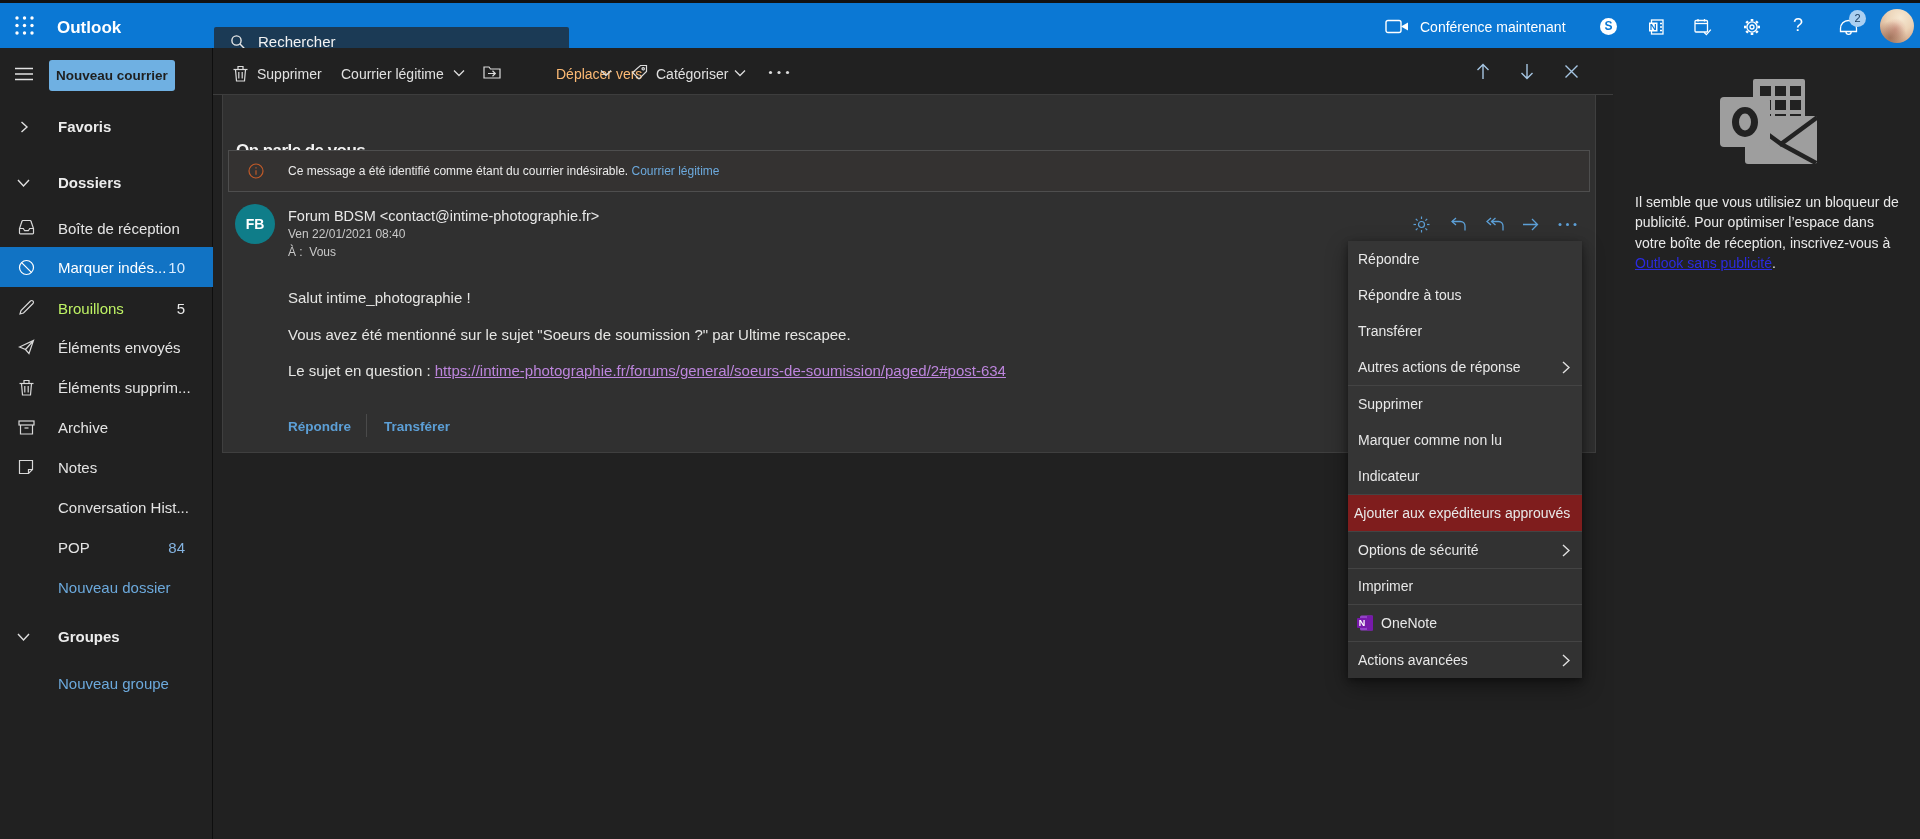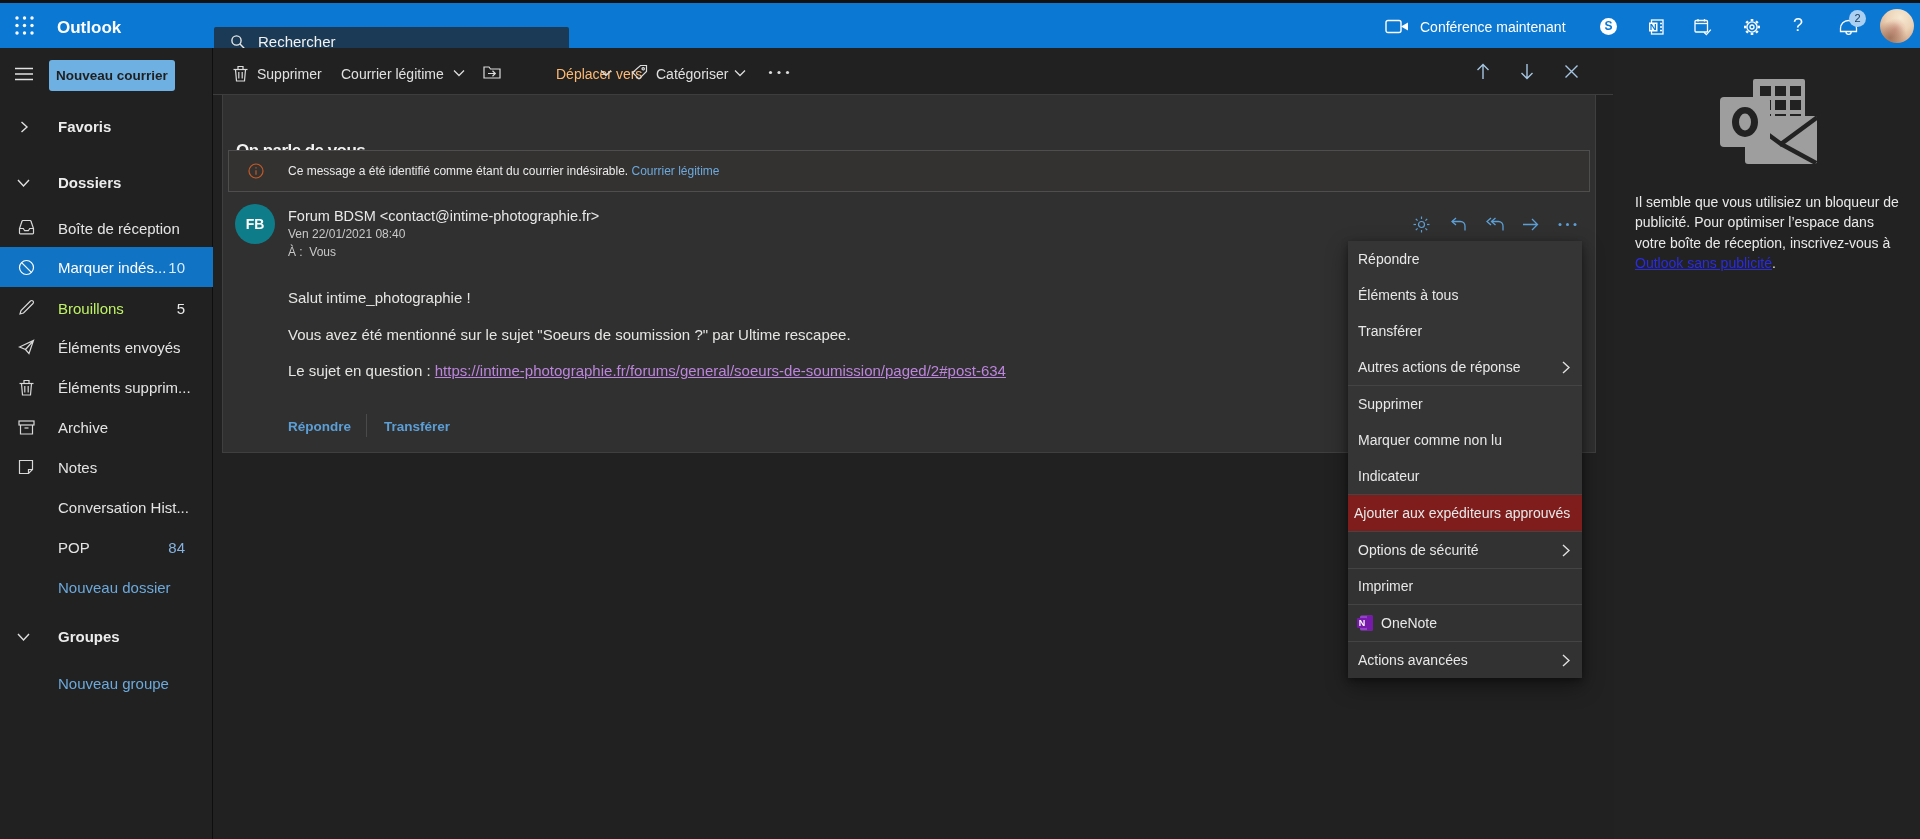--- a/index.html
+++ b/index.html
@@ -225,21 +225,21 @@
       <path d="M61 65 L96 84" fill="none" stroke="#222222" stroke-width="4.5"></path>
       <rect x="0" y="18" width="50" height="50" rx="4"></rect>
       <ellipse cx="25" cy="43" rx="13" ry="15" fill="#222222"></ellipse>
       <ellipse cx="25" cy="43" rx="6" ry="8.5" fill="#9e9e9e"></ellipse>
     </svg>
     <div class="abs" style="left:21px;top:144px;width:270px;font-size:14px;line-height:20.4px;color:#eaeaea;">Il semble que vous utilisiez un bloqueur de publicité. Pour optimiser l’espace dans votre boîte de réception, inscrivez-vous à <span style="color:#2b2be0;text-decoration:underline;">Outlook sans publicité</span>.</div>
   </div>
 
   <div class="abs" id="menu" style="left:1348px;top:241px;width:234px;background:#323232;box-shadow:0 8px 20px rgba(0,0,0,0.42),0 2px 6px rgba(0,0,0,0.35);font-size:14px;color:#e8e8e8;white-space:nowrap;">
     <div style="height:36px;line-height:36px;padding-left:10px;background:#353535;">Répondre</div>
-    <div style="height:36px;line-height:36px;padding-left:10px;background:#353535;">Éléments à tous</div>
+    <div style="height:36px;line-height:36px;padding-left:10px;background:#353535;">Répondre à tous</div>
     <div style="height:36px;line-height:36px;padding-left:10px;background:#353535;">Transférer</div>
     <div style="height:36px;line-height:36px;padding-left:10px;background:#353535;position:relative;">Autres actions de réponse
       <svg style="position:absolute;right:12px;top:12px;" width="8" height="13" viewBox="0 0 8 13" fill="none" stroke="#e0e0e0" stroke-width="1.4">
           <path d="M1 1 L7 6.5 L1 12"></path>
         </svg>
     </div>
     <div style="height:1px;background:#444444;"></div>
     <div style="height:36px;line-height:36px;padding-left:10px;background:#353535;">Supprimer</div>
     <div style="height:36px;line-height:36px;padding-left:10px;background:#353535;">Marquer comme non lu</div>
     <div style="height:36px;line-height:36px;padding-left:10px;background:#353535;">Indicateur</div>

